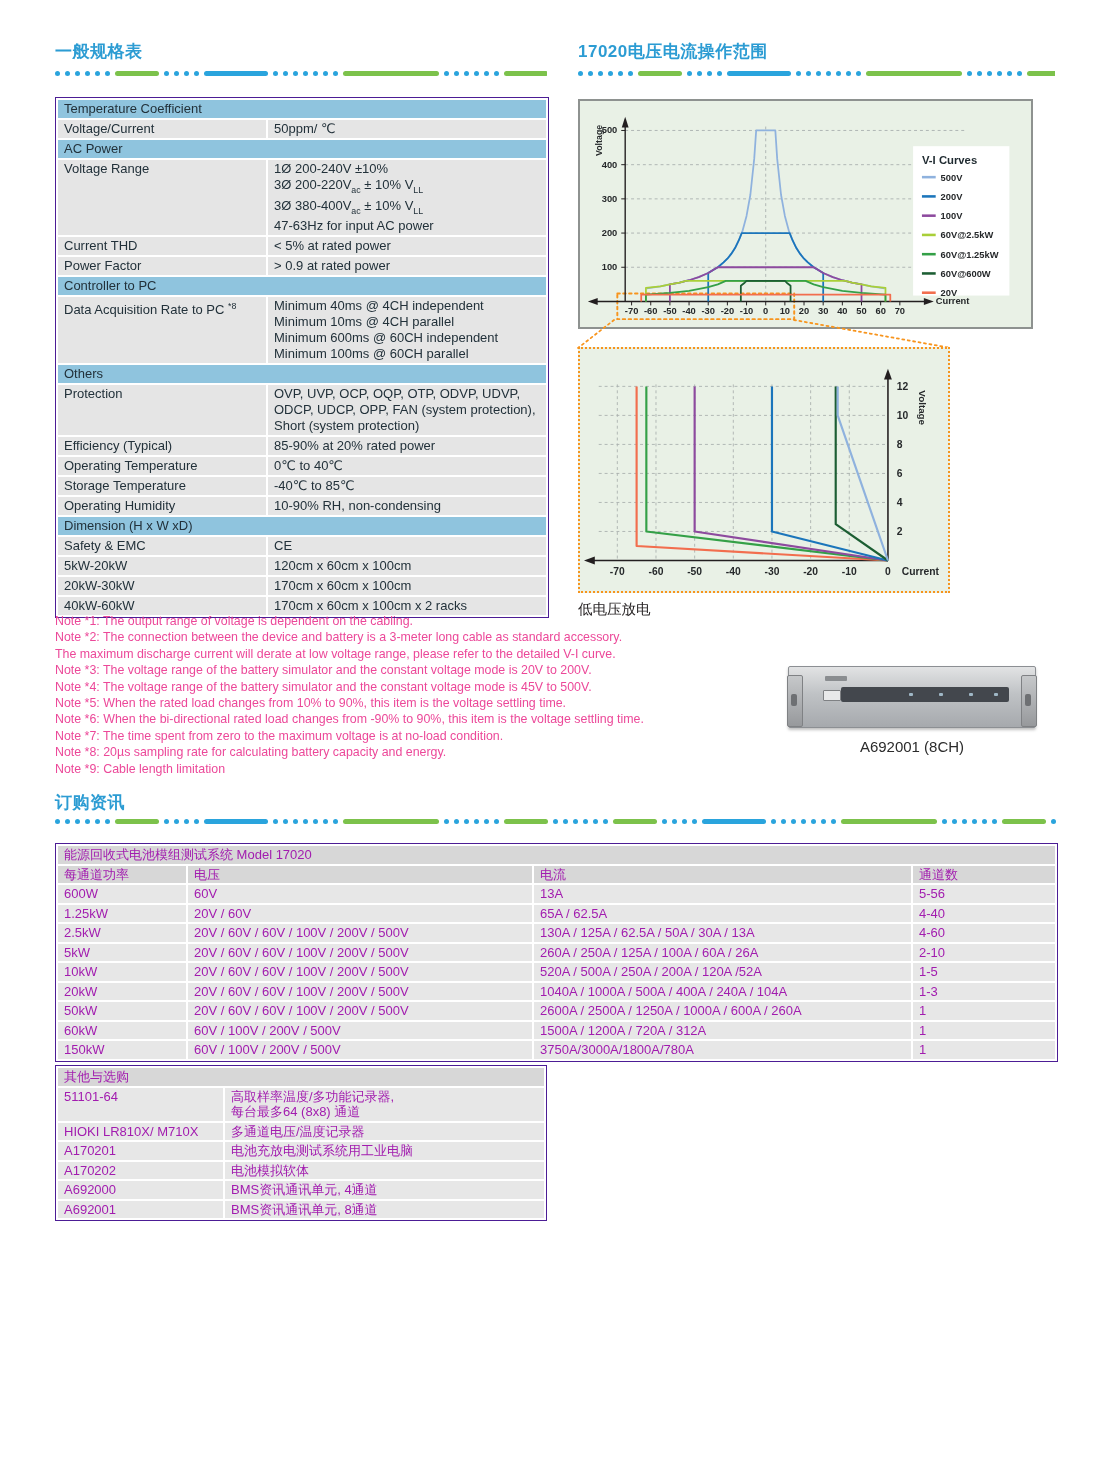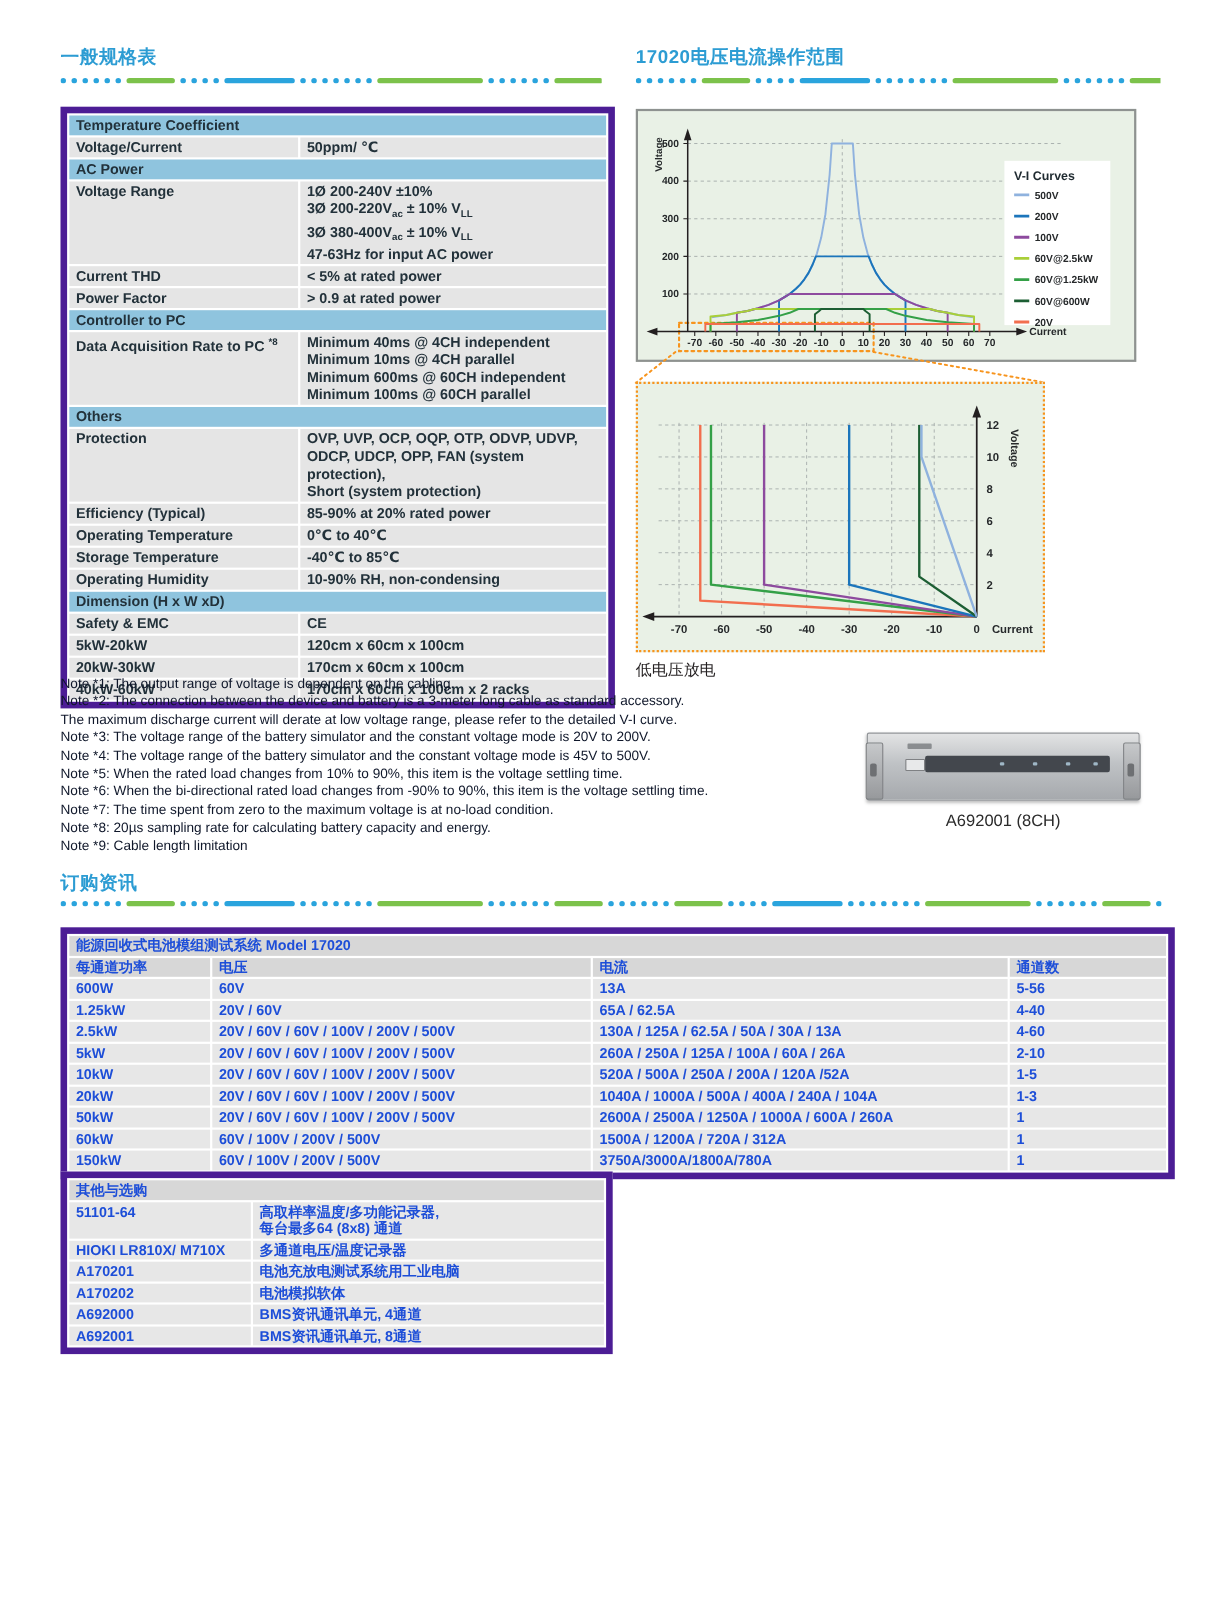--- a/index.html
+++ b/index.html
@@ -8,30 +8,30 @@
   .abs{position:absolute;}
   .title{font-size:17px;font-weight:700;color:#2c9cd3;letter-spacing:.5px;}
   
   .sep{display:flex;align-items:center;gap:5px;height:6px;overflow:hidden;}
   .sep i{flex:0 0 auto;display:block;height:5px;border-radius:3px;}
   .sep .dot{width:5px;background:#2aa4dd;border-radius:50%;}
   .sep .gd{width:44px;background:#7cc24b;}
   .sep .gd2{width:96px;background:#7cc24b;}
   .sep .bd{width:64px;background:#2aa4dd;}
   
-  .twrap{border:6px solid #4c1d95;background:#fff;font-weight:bold;}
+  .twrap{border:1px solid #4c1d95;background:#fff;}
   table.spec{border-collapse:separate;border-spacing:2px;width:100%;font-size:13px;line-height:16px;table-layout:fixed;}
   table.spec td{padding:1px 6px;background:#e5e5e5;vertical-align:top;color:#22313a;}
   table.spec td.sec{background:#8fc4de;}
   sub{font-size:68%;} sup{font-size:68%;}
   
-  .notes{font-size:12.4px;line-height:16.4px;color:#0f172a;}
+  .notes{font-size:12.4px;line-height:16.4px;color:#ec4899;}
   
   table.ord{border-collapse:separate;border-spacing:2px;width:100%;font-size:13px;line-height:15.5px;table-layout:fixed;}
-  table.ord td{padding:1px 6px;background:#e7e7e7;vertical-align:top;color:#1d4ed8;}
+  table.ord td{padding:1px 6px;background:#e7e7e7;vertical-align:top;color:#a21caf;}
   table.ord td.ttl,table.ord td.hdr{background:#d7d7d7;}
   
   .chart1box{box-sizing:border-box;background:#e9f1e6;border:2px solid #8e9290;}
   .chart2box{box-sizing:border-box;background:#e9f1e6;border:2px dotted #f7941d;}
   .chartcap{font-size:14.5px;color:#231f20;}
   
   .device{box-sizing:border-box;border-radius:2px;background:linear-gradient(#e2e3e4,#bfc2c5 45%,#a6a9ad);
           border:1px solid #8c8f93;box-shadow:0 2px 3px rgba(0,0,0,.25);}
   .device .ear{position:absolute;top:8px;width:14px;height:50px;background:linear-gradient(#c6c8ca,#97999c);
                border:1px solid #7f8184;border-radius:2px;}

